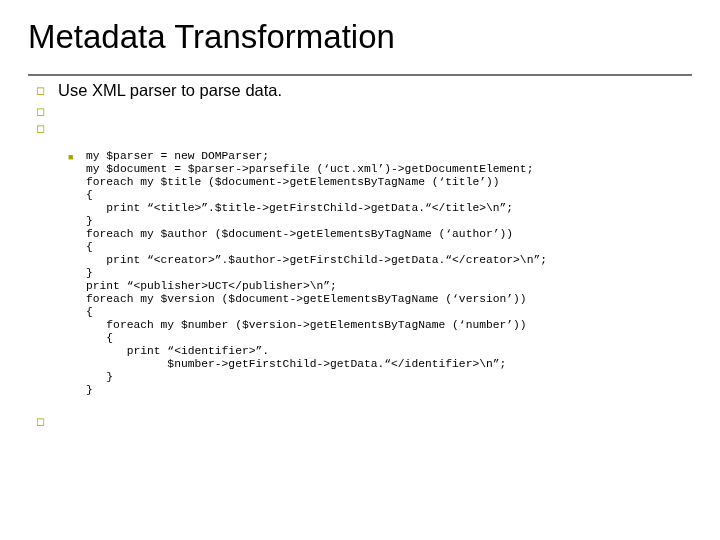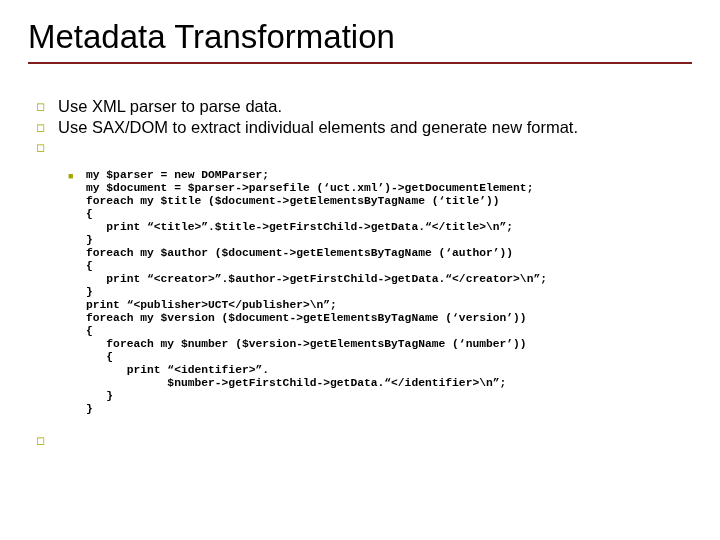--- a/index.html
+++ b/index.html
@@ -9,23 +9,23 @@
     background: #fff;
     font-family: Verdana, Arial, sans-serif;
     color: #000;
     padding: 18px 28px 18px 28px;
     overflow: hidden;
   }
   .title {
     font-family: Arial, sans-serif;
     font-size: 33px;
     font-weight: normal;
-    border-bottom: 2px solid #7f1d1d;
-    padding-bottom: 6px;
-    margin-bottom: 32px;
+    border-bottom: 2px solid #737373;
+    padding-bottom: 18px;
+    margin-bottom: 4px;
   }
   .bullets1 {
     margin-left: 8px;
   }
   .b1-row {
     display: flex;
     align-items: flex-start;
     margin-bottom: 0px;
     line-height: 1.25;
   }
@@ -56,36 +56,34 @@
     font-size: 9px;
     color: #a5a500;
     margin-top: 2px;
   }
   .code-text {
     font-family: "Courier New", monospace;
     font-size: 11.3px;
     line-height: 1.15;
     white-space: pre;
     margin-left: 8px;
-    font-weight: bold;
   }
 </style>
 </head>
 <body>
 
 <div class="title">Metadata Transformation</div>
 
 <div class="bullets1">
   <div class="b1-row">
     <div class="b1-icon">◻</div>
     <div class="b1-text">Use XML parser to parse data.</div>
   </div>
   <div class="b1-row">
     <div class="b1-icon">◻</div>
-    <div class="b1-text">Use SAX/DOM to extract individual elements and generate new format.</div>
   </div>
   <div class="b1-row">
     <div class="b1-icon">◻</div>
   </div>
 </div>
 
 <div class="code-block">
   <div class="code-row">
     <div class="code-icon">■</div>
     <div class="code-text">my $parser = new DOMParser;

